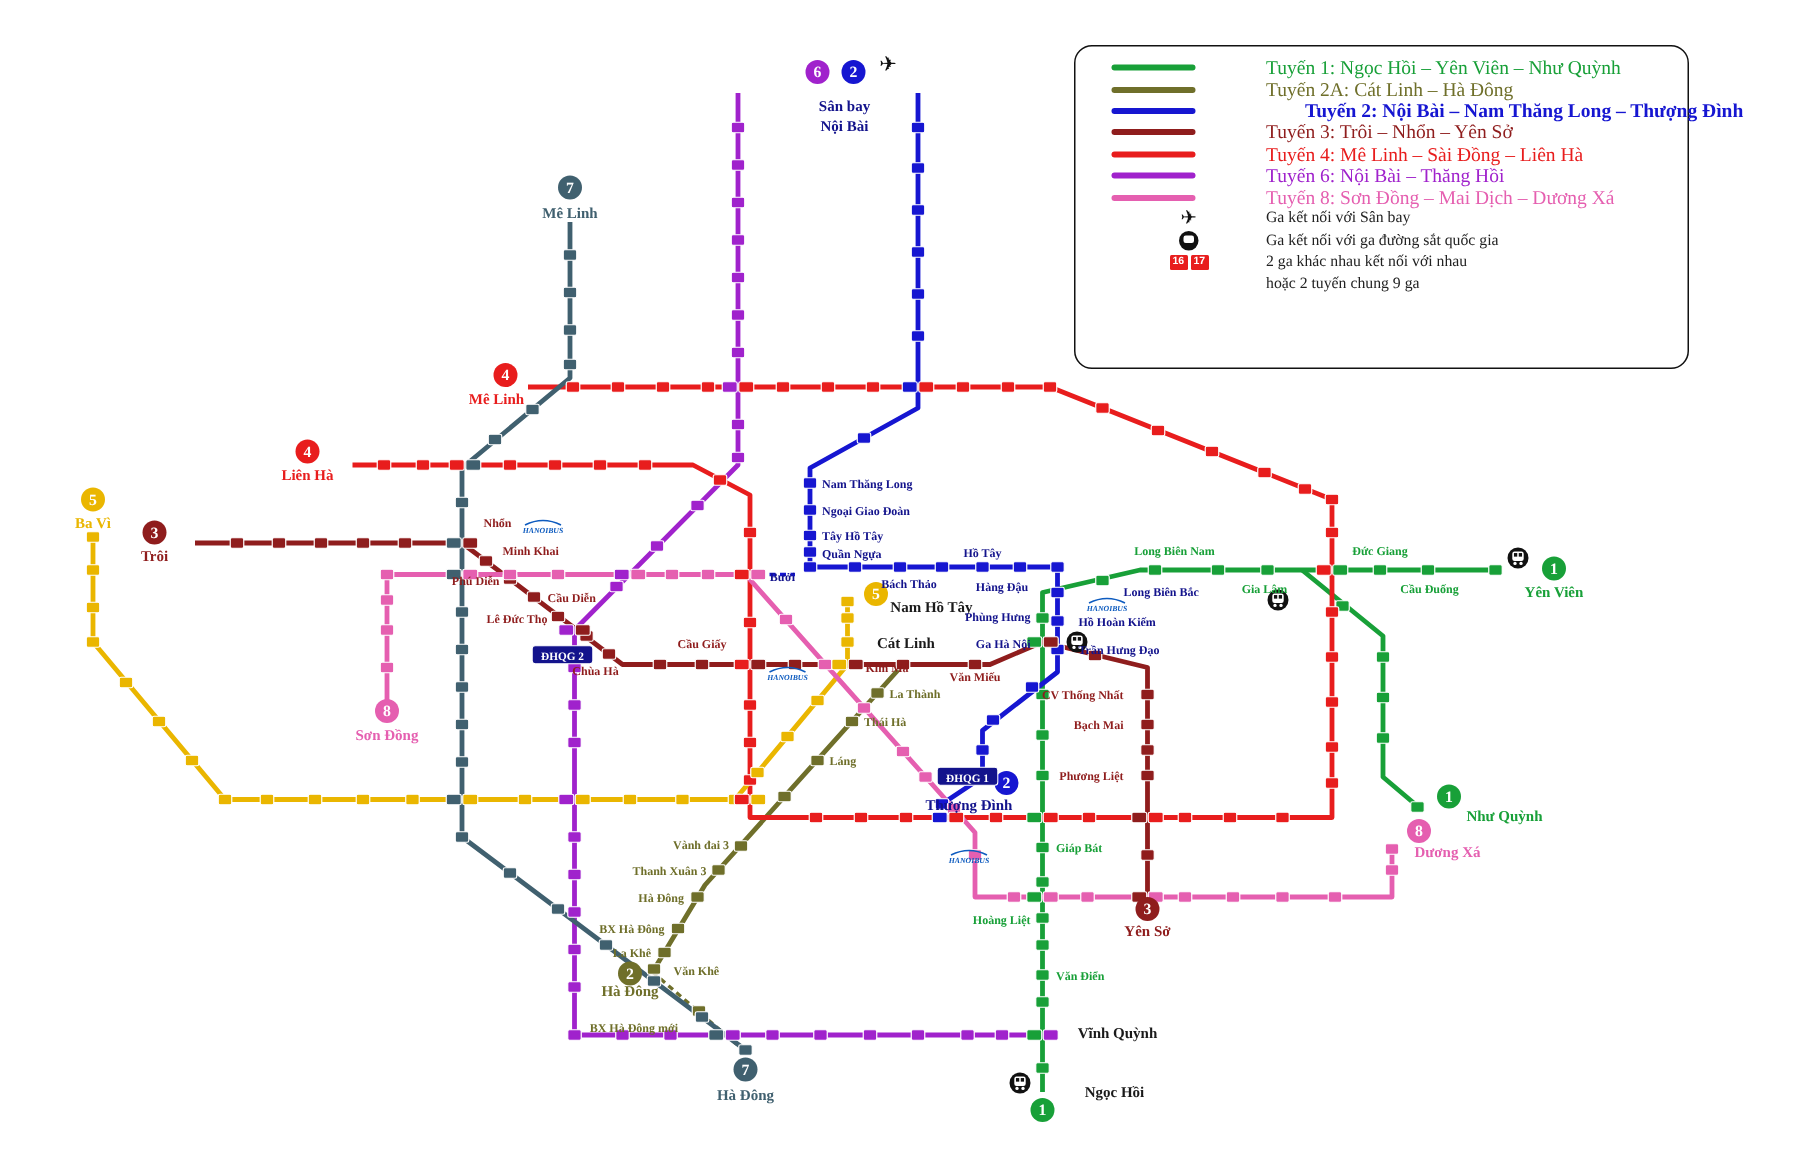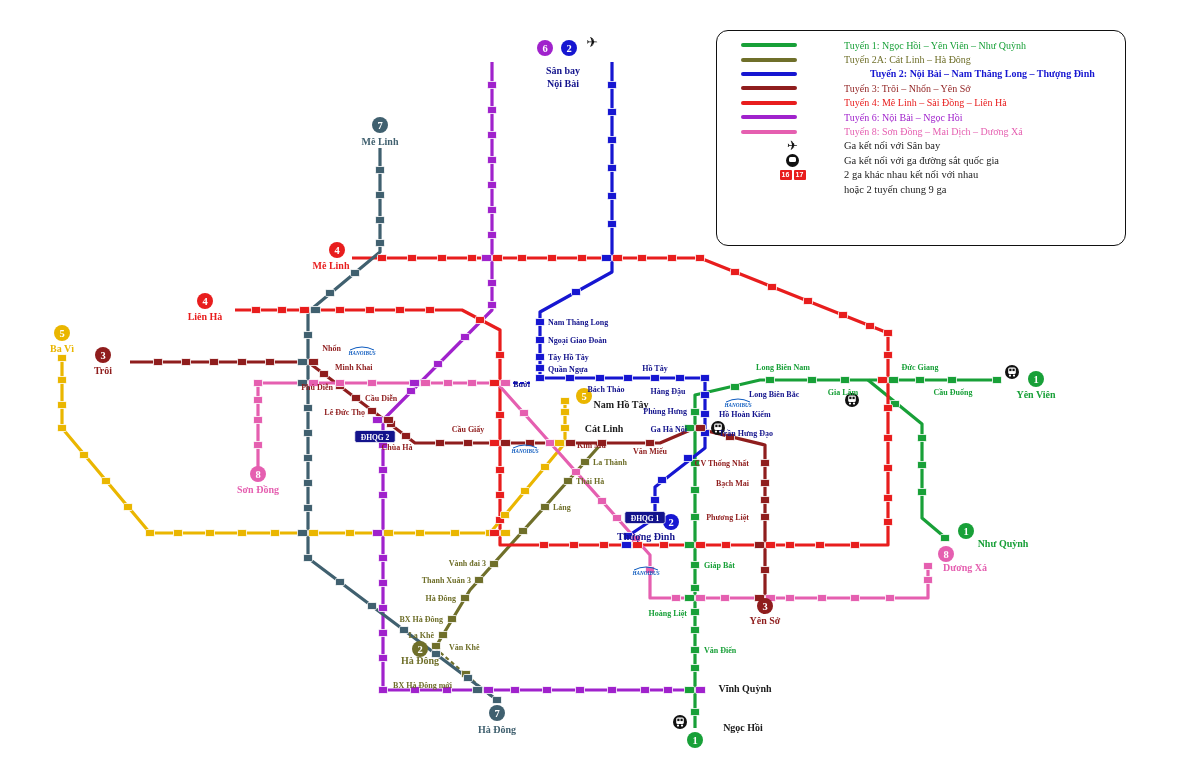--- a/index.html
+++ b/index.html
@@ -1,20 +1,20 @@
 <!DOCTYPE html>
 <html><head>
 <meta charset="utf-8">
 <style>
   html,body{margin:0;padding:0;}
   body{width:1200px;height:780px;background:#ffffff;position:relative;font-family:"Liberation Serif",serif;overflow:hidden;}
   #map-svg{position:absolute;left:0;top:0;}
   #map-svg text{font-family:"Liberation Serif",serif;}
   #legend{position:absolute;left:716px;top:30px;width:410px;height:216px;border:1.7px solid #111;border-radius:12px;box-sizing:border-box;padding-top:7px;background:#fff;}
-  .legend-row{display:flex;align-items:center;height:14.4px;padding-left:24px;font-size:10px;white-space:nowrap;}
+  .legend-row{display:flex;align-items:center;height:14.4px;padding-left:24px;font-size:13px;white-space:nowrap;}
   .legend-row .swatch{width:56px;height:4px;border-radius:2px;margin-right:47px;flex:none;}
   .note-row{display:flex;align-items:center;height:14.4px;padding-left:24px;font-size:10.5px;color:#222;white-space:nowrap;}
   .note-icon{width:103px;text-align:center;flex:none;line-height:1;}
   .tbox{display:inline-block;width:12px;height:10px;background:#e81d1d;color:#fff;font:bold 7px/10px "Liberation Sans",sans-serif;text-align:center;border-radius:1px;margin:0 1px;}
   .train-ic{display:inline-block;width:13px;height:13px;background:#111;border-radius:50%;position:relative;vertical-align:middle;}
   .train-ic::after{content:"";position:absolute;left:3px;top:3px;width:7px;height:5.5px;background:#fff;border-radius:1.5px;}
   .bus-ic{color:#0d5bbf;font:italic bold 6px "Liberation Sans",sans-serif;letter-spacing:.2px;}
   .plane-ic{font-family:"DejaVu Sans",sans-serif;font-size:13px;color:#111;}
 </style>
 </head>
@@ -494,21 +494,21 @@
     <div class="legend-row">
       <span class="swatch" style="background: rgb(143, 29, 29);"></span>
       <span style="color: rgb(143, 29, 29); text-align: right;">Tuyến 3: Trôi – Nhổn – Yên Sở</span>
     </div>
     <div class="legend-row">
       <span class="swatch" style="background: rgb(232, 29, 29);"></span>
       <span style="color: rgb(232, 29, 29); text-align: right;">Tuyến 4: Mê Linh – Sài Đồng – Liên Hà</span>
     </div>
     <div class="legend-row">
       <span class="swatch" style="background: rgb(160, 34, 204);"></span>
-      <span style="color: rgb(160, 34, 204);">Tuyến 6: Nội Bài – Ngọc Hồi</span>
+      <span style="color: rgb(160, 34, 204);">Tuyến 6: Nội Bài – Thăng Hồi</span>
     </div>
     <div class="legend-row">
       <span class="swatch" style="background: rgb(229, 95, 176);"></span>
       <span style="color: rgb(229, 95, 176);">Tuyến 8: Sơn Đồng – Mai Dịch – Dương Xá</span>
     </div>
     <div class="note-row">
       <span class="note-icon"><span class="plane-ic">✈</span></span>
       <span>Ga kết nối với Sân bay</span>
     </div>
     <div class="note-row">

